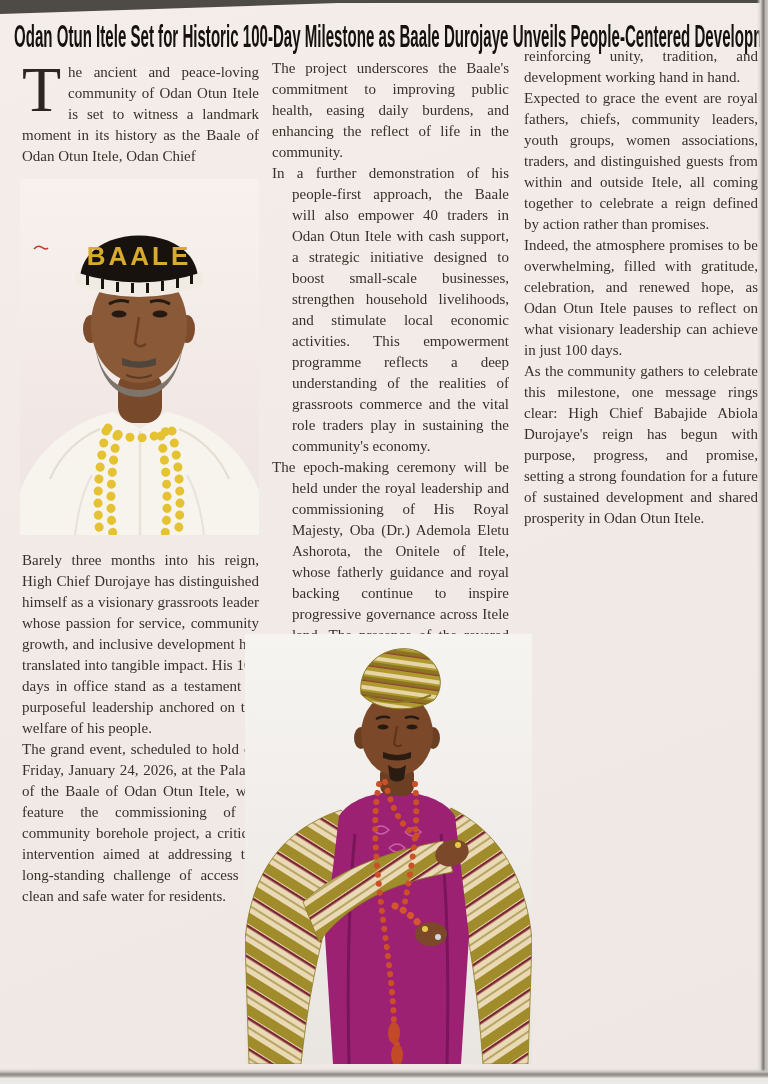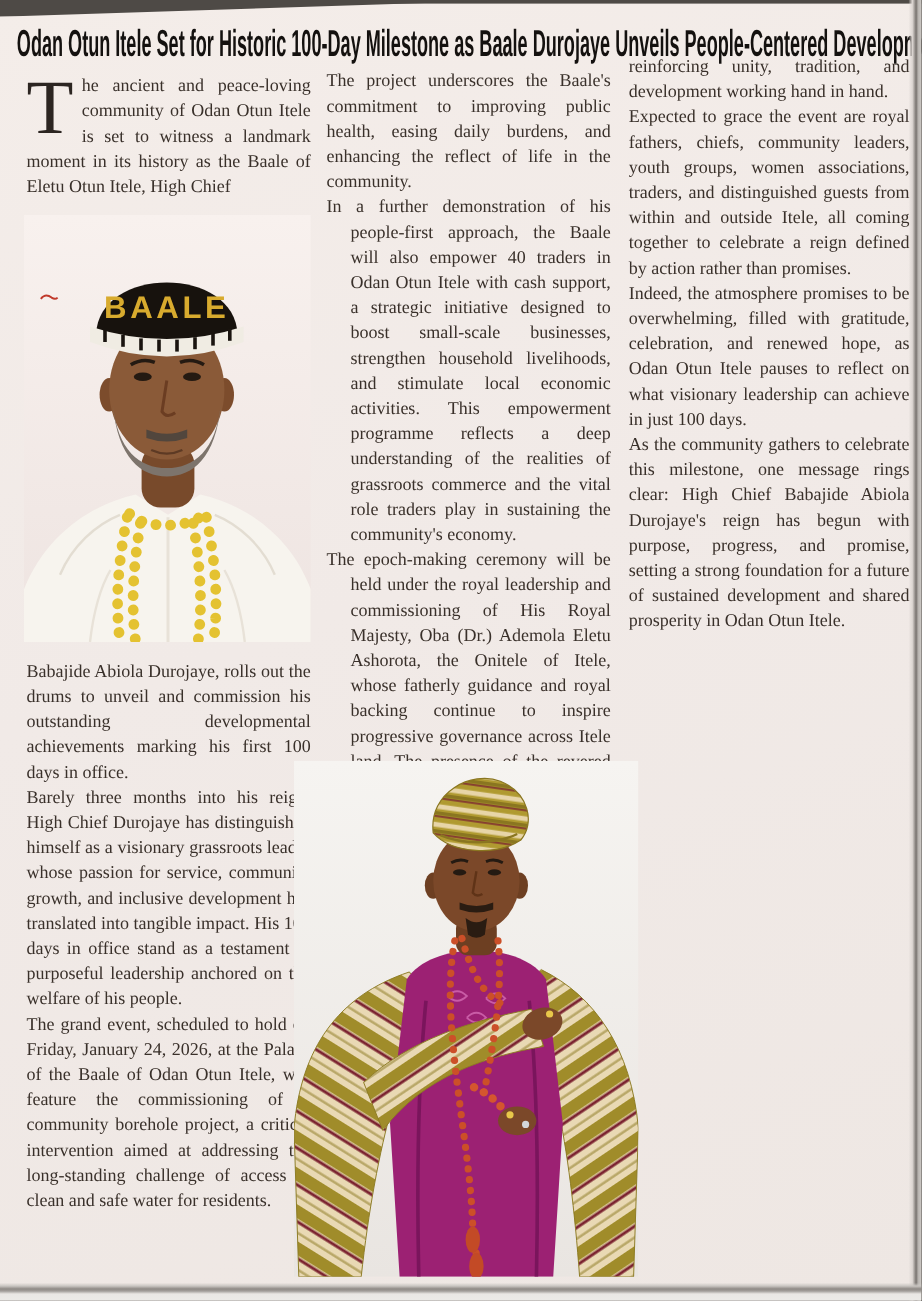--- a/index.html
+++ b/index.html
@@ -41,21 +41,21 @@
 <body>
 
 <div class="page">
 
   <div class="top-bar"></div>
   <div class="top-wedge"></div>
 
   <h1 class="headline"><span class="headline-inner">Odan Otun Itele Set for Historic 100-Day Milestone as Baale Durojaye Unveils People-Centered Development</span></h1>
 
   <div class="col col1">
-    <p class="first"><span class="dropcap">T</span><span>he ancient and peace-loving community of Odan Otun Itele is set to witness a landmark moment in its history as the Baale of Eletu Otun Itele, High Chief</span></p>
+    <p class="first"><span class="dropcap">T</span><span>he ancient and peace-loving community of Odan Otun Itele is set to witness a landmark moment in its history as the Baale of Odan Otun Itele, Odan Chief</span></p>
 
     <figure class="photo1">
       <svg viewBox="0 0 239 356" width="239" height="356">
         <defs>
           <linearGradient id="p1bg" x1="0" y1="0" x2="0" y2="1">
             <stop offset="0" stop-color="#f8f1ee"></stop>
             <stop offset="1" stop-color="#eee4e1"></stop>
           </linearGradient>
         </defs>
         <rect width="239" height="356" fill="url(#p1bg)"></rect>
@@ -106,21 +106,20 @@
         <g stroke="#e4c231" stroke-width="9" stroke-linecap="round" fill="none" stroke-dasharray="0.1 12">
           <path d="M88,249 C100,262 138,262 150,249"></path>
           <path d="M86,252 C78,292 76,322 80,356"></path>
           <path d="M97,257 C91,294 89,324 93,356"></path>
           <path d="M152,252 C160,292 162,322 158,356"></path>
           <path d="M141,257 C147,294 149,324 145,356"></path>
         </g>
       </svg>
     </figure>
 
-    <p>Babajide Abiola Durojaye, rolls out the drums to unveil and commission his outstanding developmental achievements marking his first 100 days in office.</p>
     <p>Barely three months into his reign, High Chief Durojaye has distinguished himself as a visionary grassroots leader whose passion for service, community growth, and inclusive development has translated into tangible impact. His 100 days in office stand as a testament to purposeful leadership anchored on the welfare of his people.</p>
     <p>The grand event, scheduled to hold on Friday, January 24, 2026, at the Palace of the Baale of Odan Otun Itele, will feature the commissioning of a community borehole project, a critical intervention aimed at addressing the long-standing challenge of access to clean and safe water for residents.</p>
   </div>
 
   <div class="col col2">
     <p>The project underscores the Baale's commitment to improving public health, easing daily burdens, and enhancing the reflect of life in the community.</p>
     <p class="hang">In a further demonstration of his people-first approach, the Baale will also empower 40 traders in Odan Otun Itele with cash support, a strategic initiative designed to boost small-scale businesses, strengthen household livelihoods, and stimulate local economic activities. This empowerment programme reflects a deep understanding of the realities of grassroots commerce and the vital role traders play in sustaining the community's economy.</p>
     <p class="hang">The epoch-making ceremony will be held under the royal leadership and commissioning of His Royal Majesty, Oba (Dr.) Ademola Eletu Ashorota, the Onitele of Itele, whose fatherly guidance and royal backing continue to inspire progressive governance across Itele land. The presence of the revered monarch further elevates the significance of the occasion,</p>
   </div>
 

